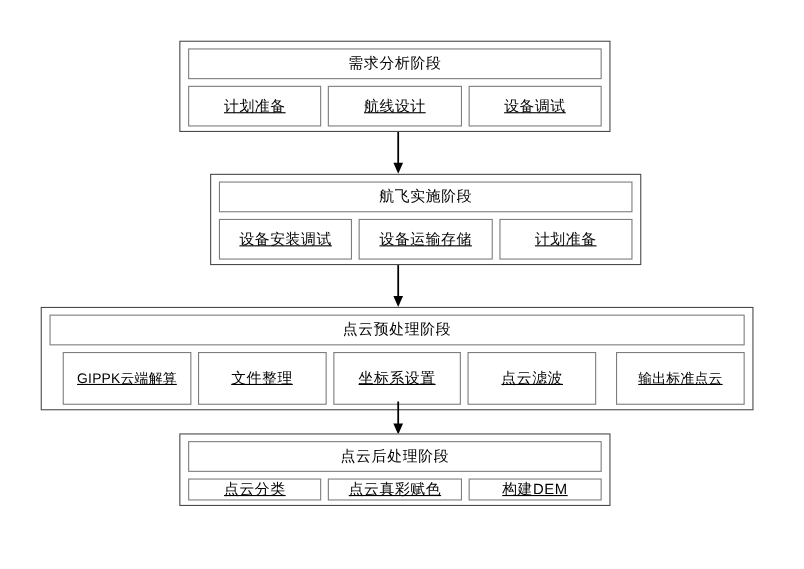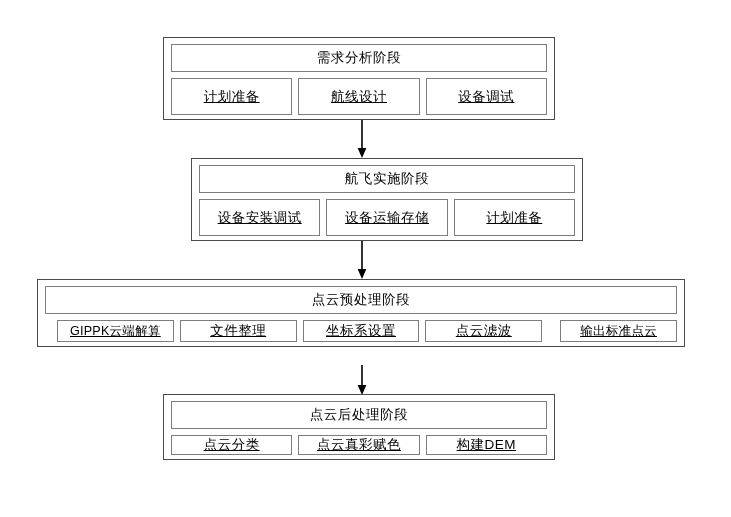--- a/index.html
+++ b/index.html
@@ -117,21 +117,21 @@
     </div>
   </div>
 
   <div class="connector" style="left:354px; top:241px; height:38px;">
     <svg width="16" height="38" viewBox="0 0 16 38">
       <line x1="8" y1="0" x2="8" y2="30" stroke="#000000" stroke-width="1.6"></line>
       <polygon points="8,38 3.6,28 12.4,28" fill="#000000"></polygon>
     </svg>
   </div>
 
-  <div class="stage" id="stage-3" style="left:37px; top:279px; width:648px; height:68px;">
+  <div class="stage" id="stage-3" style="left:37px; top:279px; width:648px; height:94px;">
     <div class="stage-title">点云预处理阶段</div>
     <div class="steps">
       <div class="step compact">GIPPK云端解算</div>
       <div class="step">文件整理</div>
       <div class="step">坐标系设置</div>
       <div class="step">点云滤波</div>
       <div class="step compact">输出标准点云</div>
     </div>
   </div>
 

